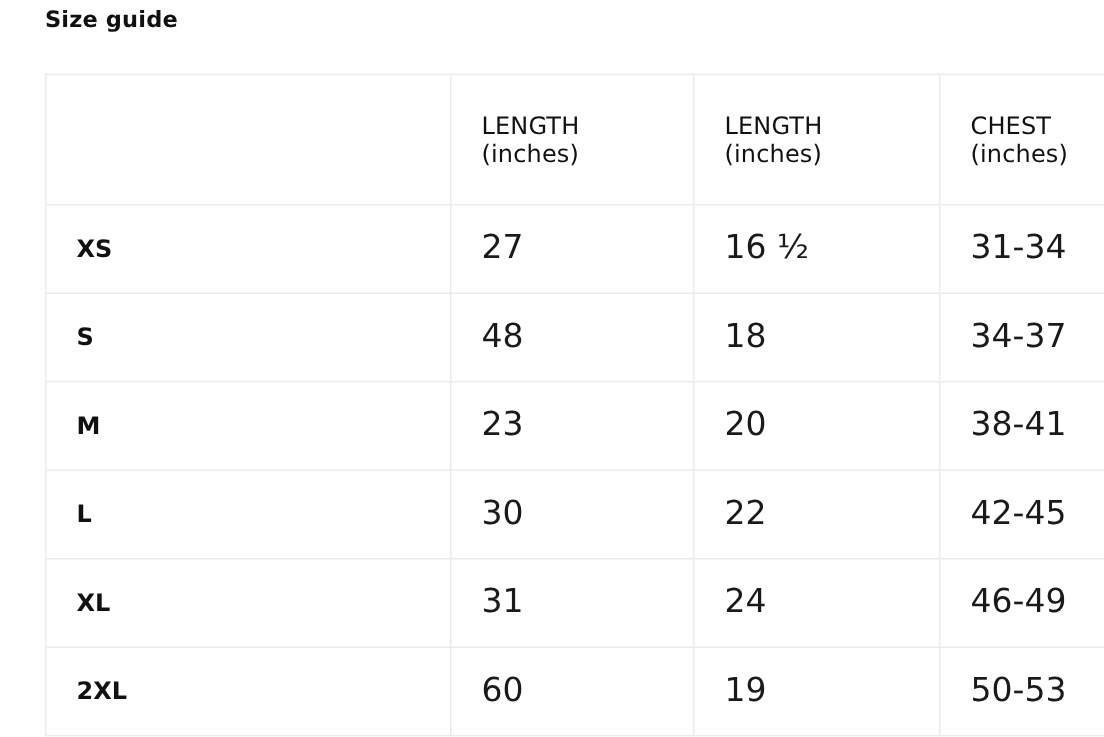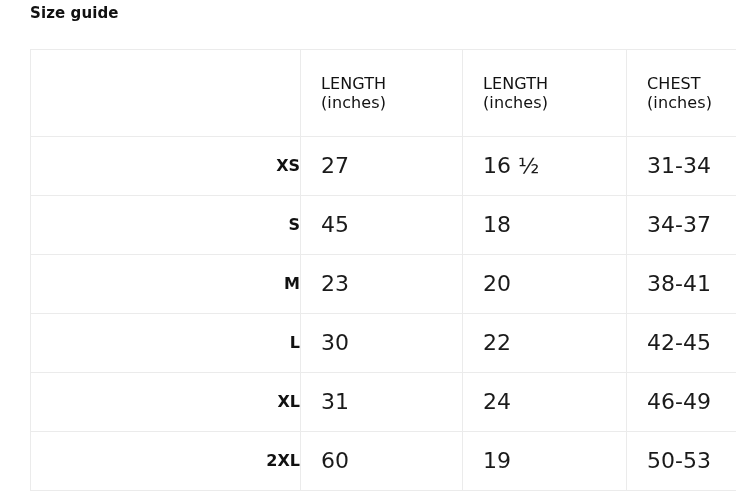--- a/index.html
+++ b/index.html
@@ -80,21 +80,20 @@
     font-weight: normal;
     color: #1a1a1a;
     line-height: 20px;
   }
 
   table.size-table tbody th.size-label {
     font-size: 16px;
     font-weight: bold;
     color: #111111;
     line-height: 20px;
-    text-align: right;
   }
 
   .corner-cell { padding: 0; }
 </style>
 </head>
 <body>
 
 <div class="page">
 
   <div class="size-guide-title">Size guide</div>
@@ -131,21 +130,21 @@
 
       <tbody>
         <tr>
           <th class="size-label">XS</th>
           <td>27</td>
           <td>16 ½</td>
           <td>31-34</td>
         </tr>
         <tr>
           <th class="size-label">S</th>
-          <td>45</td>
+          <td>48</td>
           <td>18</td>
           <td>34-37</td>
         </tr>
         <tr>
           <th class="size-label">M</th>
           <td>23</td>
           <td>20</td>
           <td>38-41</td>
         </tr>
         <tr>

